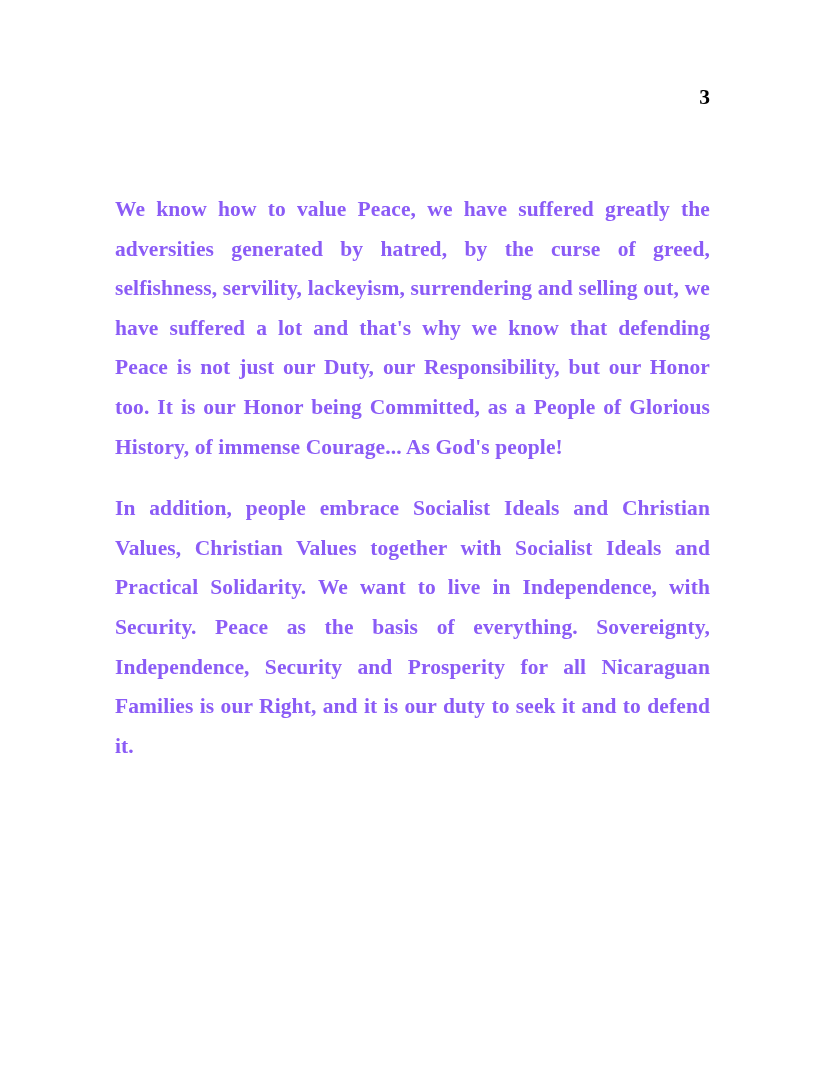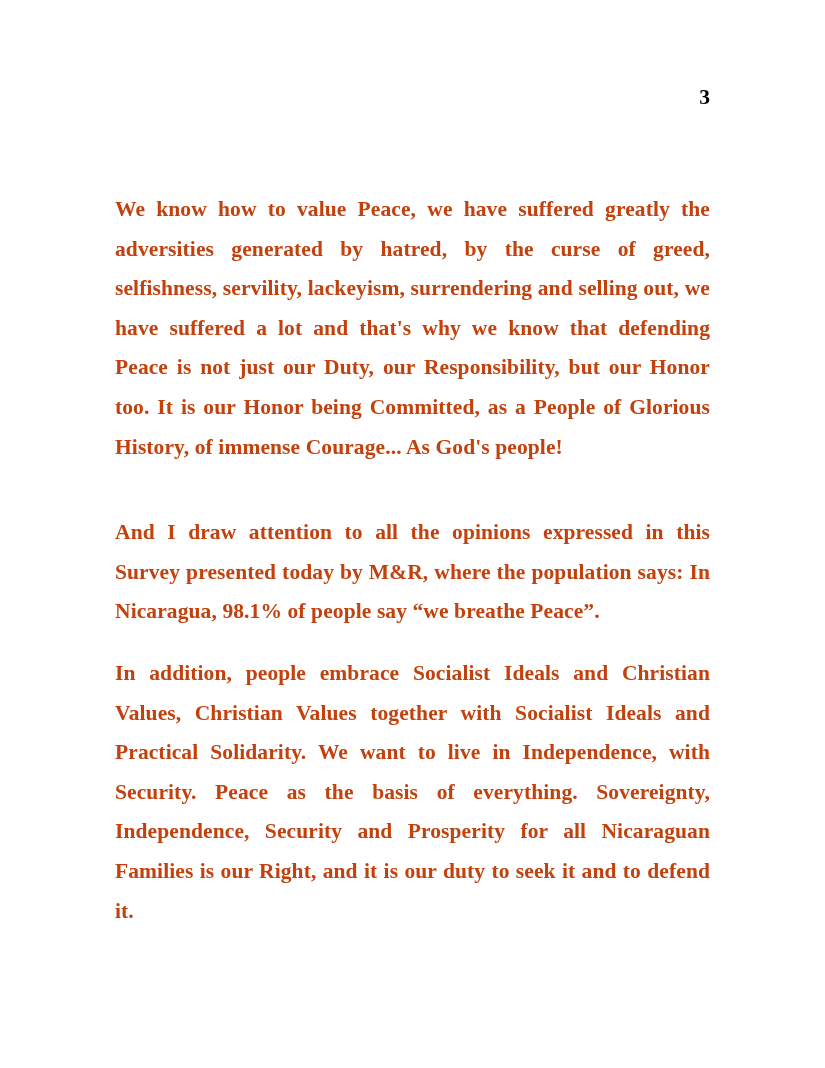--- a/index.html
+++ b/index.html
@@ -25,31 +25,30 @@
     font-size: 21.5px;
     line-height: 26px;
     color: #000000;
   }
 
   .para {
     font-size: 21.5px;
     line-height: 39.6px;
     text-align: justify;
     letter-spacing: 0.1px;
-    color: #c2410c;
+    color: #8b5cf6;
   }
 
   .para-1 { margin-top: 80px; }
   .para-2 { margin-top: 46px; }
   .para-3 { margin-top: 22px; }
 </style>
 </head>
 <body>
 
 <div class="page">
   <div class="page-number">3</div>
 
   <p class="para para-1">We know how to value Peace, we have suffered greatly the adversities generated by hatred, by the curse of greed, selfishness, servility, lackeyism, surrendering and selling out, we have suffered a lot and that's why we know that defending Peace is not just our Duty, our Responsibility, but our Honor too. It is our Honor being Committed, as a People of Glorious History, of immense Courage... As God's people!</p>
 
-  <p class="para para-2">And I draw attention to all the opinions expressed in this Survey presented today by M&amp;R, where the population says: In Nicaragua, 98.1% of people say “we breathe Peace”.</p>
 
   <p class="para para-3">In addition, people embrace Socialist Ideals and Christian Values, Christian Values together with Socialist Ideals and Practical Solidarity. We want to live in Independence, with Security. Peace as the basis of everything. Sovereignty, Independence, Security and Prosperity for all Nicaraguan Families is our Right, and it is our duty to seek it and to defend it.</p>
 </div>
 
 </body></html>

